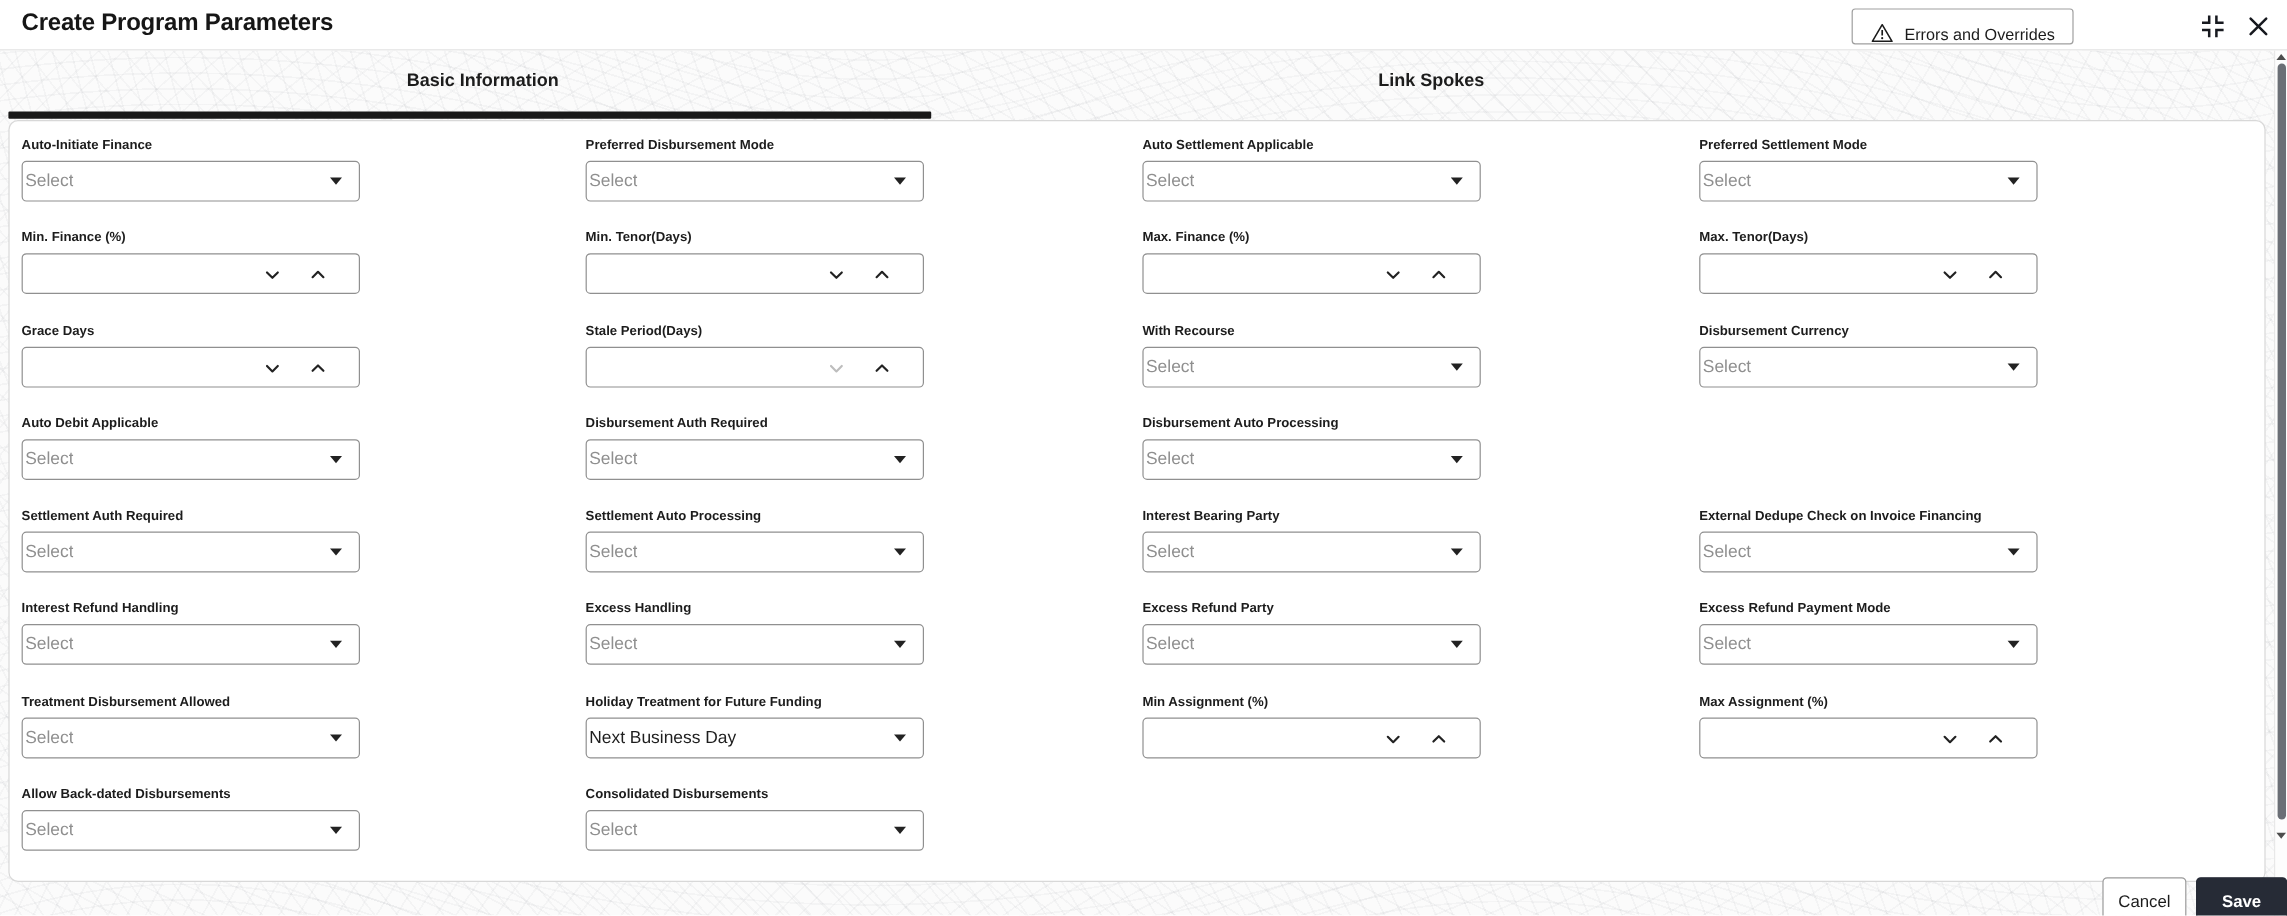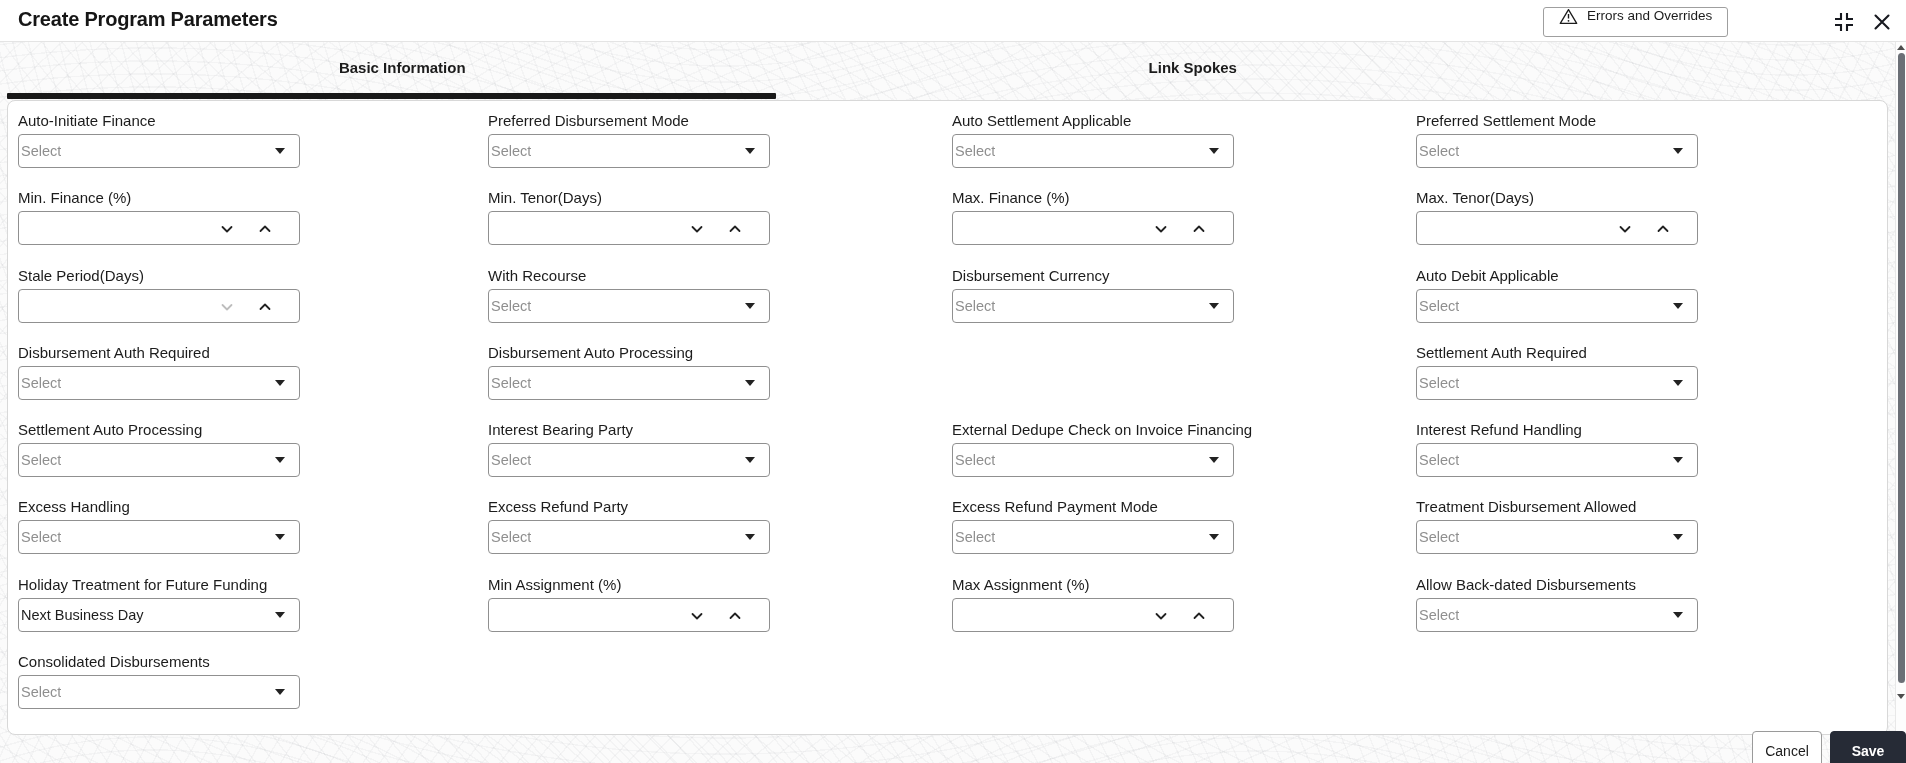--- a/index.html
+++ b/index.html
@@ -28,21 +28,21 @@
   .header {
     position: absolute; top: 0; left: 0; width: 1906px; height: 42px;
     background: #ffffff; border-bottom: 1px solid #e4e4e4; z-index: 3;
   }
   .page-title {
     position: absolute; left: 18px; top: 8px;
     font-size: 20px; font-weight: 700; color: #161616; letter-spacing: -0.2px; text-align: right;
   }
   .errors-btn {
     position: absolute; left: 1543px; top: 7px; height: 30px;
-    display: inline-flex; align-items: flex-start; gap: 9px; padding: 0 15px;
+    display: inline-flex; align-items: flex-end; gap: 9px; padding: 0 15px;
     background: #fff; border: 1px solid #9f9f9f; border-radius: 3px;
     font-size: 13.5px; color: #1c1c1c; cursor: pointer;
   }
   .win-icon { position: absolute; top: 11px; width: 22px; height: 22px; cursor: pointer; color: #17191f; }
   .win-icon.collapse { left: 1833px; }
   .win-icon.close { left: 1871px; }
 
   
   .tabs {
     position: absolute; top: 42px; left: 7px; width: 1581px; height: 58px;
@@ -61,21 +61,21 @@
     background: #ffffff; border: 1px solid #d8d8d8; border-radius: 8px;
     z-index: 1; overflow: hidden;
   }
   .form-grid {
     display: grid;
     grid-template-columns: 470px 464px 464px 464px;
     grid-auto-rows: 77.3px;
     padding: 10px 0 0 10px;
   }
   .cell { position: relative; }
-  .field-label { font-size: 15px; font-weight: 400; color: #1c1c1c; height: 20px; line-height: 20px; }
+  .field-label { font-size: 11px; font-weight: 700; color: #1c1c1c; height: 20px; line-height: 20px; }
   .control {
     position: relative; margin-top: 3px; width: 282px; height: 34px;
     border: 1px solid #909090; border-radius: 4px; background: #fff;
     display: flex; align-items: center; padding: 0 40px 0 2px; cursor: pointer;
   }
   .control .value { font-size: 14.5px; color: #1e1e1e; white-space: nowrap; overflow: hidden; }
   .control .value.ph { color: #8f8f8f; }
   .caret {
     position: absolute; right: 14px; top: 50%; transform: translateY(-50%);
     width: 0; height: 0; border-left: 5px solid transparent;
@@ -226,20 +226,32 @@
           <span class="value"></span>
           <span class="chev down"><svg width="16" height="16" viewBox="0 0 16 16">
               <path d="M3.5 6 L8 10.5 L12.5 6" fill="none" stroke="currentColor" stroke-width="1.8" stroke-linecap="round" stroke-linejoin="round"></path>
             </svg></span>
           <span class="chev up"><svg width="16" height="16" viewBox="0 0 16 16">
               <path d="M3.5 10 L8 5.5 L12.5 10" fill="none" stroke="currentColor" stroke-width="1.8" stroke-linecap="round" stroke-linejoin="round"></path>
             </svg></span>
         </div>
       </div>
       <div class="cell">
+        <div class="field-label">Grace Days</div>
+        <div class="control spinner">
+          <span class="value"></span>
+          <span class="chev down"><svg width="16" height="16" viewBox="0 0 16 16">
+              <path d="M3.5 6 L8 10.5 L12.5 6" fill="none" stroke="currentColor" stroke-width="1.8" stroke-linecap="round" stroke-linejoin="round"></path>
+            </svg></span>
+          <span class="chev up"><svg width="16" height="16" viewBox="0 0 16 16">
+              <path d="M3.5 10 L8 5.5 L12.5 10" fill="none" stroke="currentColor" stroke-width="1.8" stroke-linecap="round" stroke-linejoin="round"></path>
+            </svg></span>
+        </div>
+      </div>
+      <div class="cell">
         <div class="field-label">Stale Period(Days)</div>
         <div class="control spinner">
           <span class="value"></span>
           <span class="chev down disabled"><svg width="16" height="16" viewBox="0 0 16 16">
               <path d="M3.5 6 L8 10.5 L12.5 6" fill="none" stroke="currentColor" stroke-width="1.8" stroke-linecap="round" stroke-linejoin="round"></path>
             </svg></span>
           <span class="chev up"><svg width="16" height="16" viewBox="0 0 16 16">
               <path d="M3.5 10 L8 5.5 L12.5 10" fill="none" stroke="currentColor" stroke-width="1.8" stroke-linecap="round" stroke-linejoin="round"></path>
             </svg></span>
         </div>

